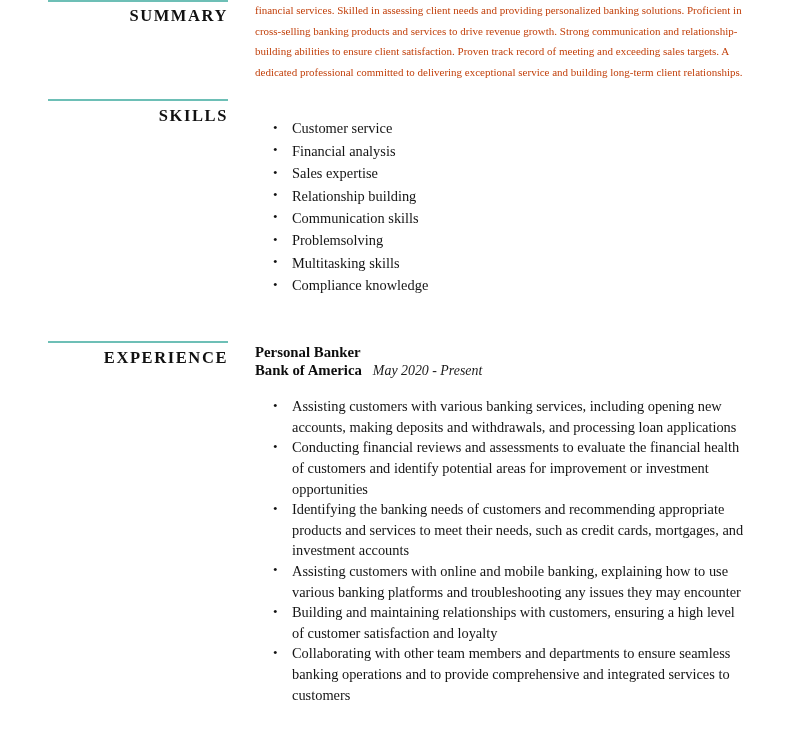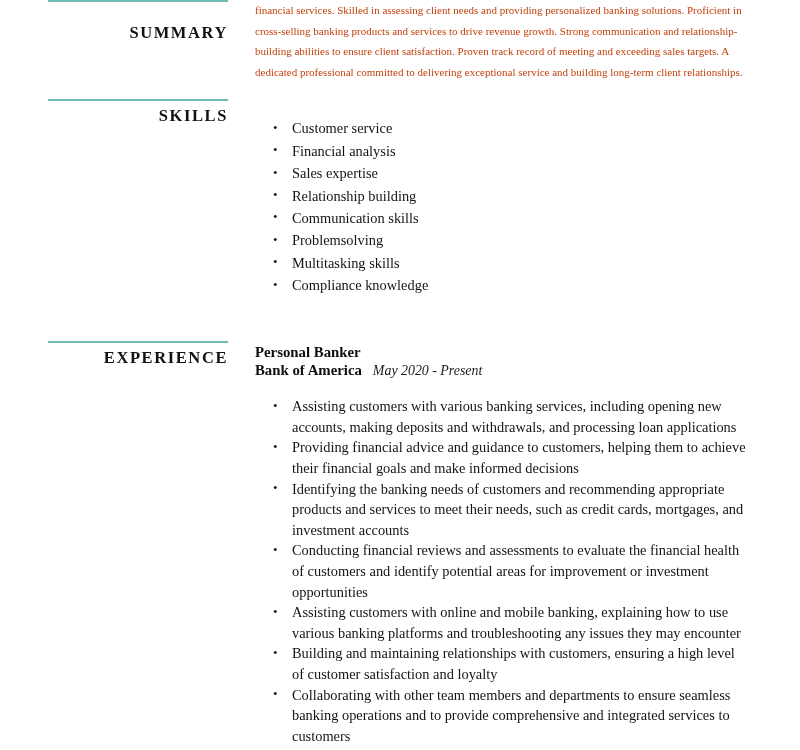--- a/index.html
+++ b/index.html
@@ -44,21 +44,21 @@
     margin-right: 0;
   }
 
   .section-label {
     text-align: right;
     font-family: "Liberation Serif", "DejaVu Serif", serif;
     font-weight: 700;
     font-size: 16.5px;
     letter-spacing: 1.6px;
     color: #111111;
-    padding-top: 22px;
+    padding-top: 5px;
     line-height: 1.15;
   }
 
   .content-col {
     flex: 1;
     padding-left: 27px;
     padding-right: 38px;
     box-sizing: border-box;
   }
 
@@ -197,23 +197,22 @@
       <div class="rule"></div>
       <div class="section-label">EXPERIENCE</div>
     </div>
     <div class="content-col">
       <div id="experience-jobs">
           <div>
             <div class="job-title">Personal Banker</div>
             <div class="job-line"><span class="job-company">Bank of America</span><span class="job-dates">May 2020 - Present</span></div>
             <ul class="bullets exp-bullets">
               <li>Assisting customers with various banking services, including opening new accounts, making deposits and withdrawals, and processing loan applications</li>
-              <li>Providing financial advice and guidance to customers, helping them to achieve their financial goals and make informed decisions</li>
+              <li>Conducting financial reviews and assessments to evaluate the financial health of customers and identify potential areas for improvement or investment opportunities</li>
               <li>Identifying the banking needs of customers and recommending appropriate products and services to meet their needs, such as credit cards, mortgages, and investment accounts</li>
-              <li>Conducting financial reviews and assessments to evaluate the financial health of customers and identify potential areas for improvement or investment opportunities</li>
               <li>Assisting customers with online and mobile banking, explaining how to use various banking platforms and troubleshooting any issues they may encounter</li>
               <li>Building and maintaining relationships with customers, ensuring a high level of customer satisfaction and loyalty</li>
               <li>Collaborating with other team members and departments to ensure seamless banking operations and to provide comprehensive and integrated services to customers</li>
             </ul>
           </div>
         </div>
     </div>
   </div>
 
 </div>

